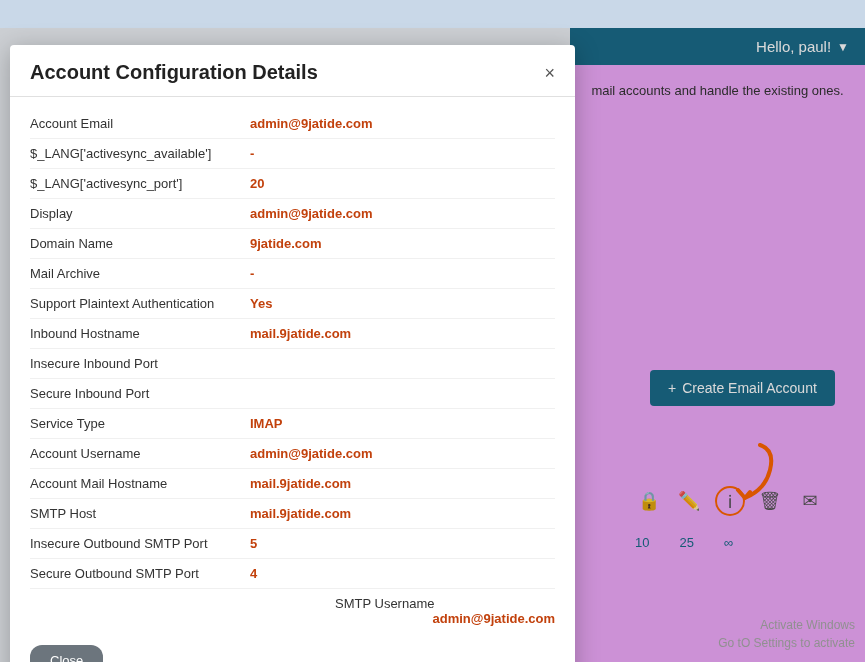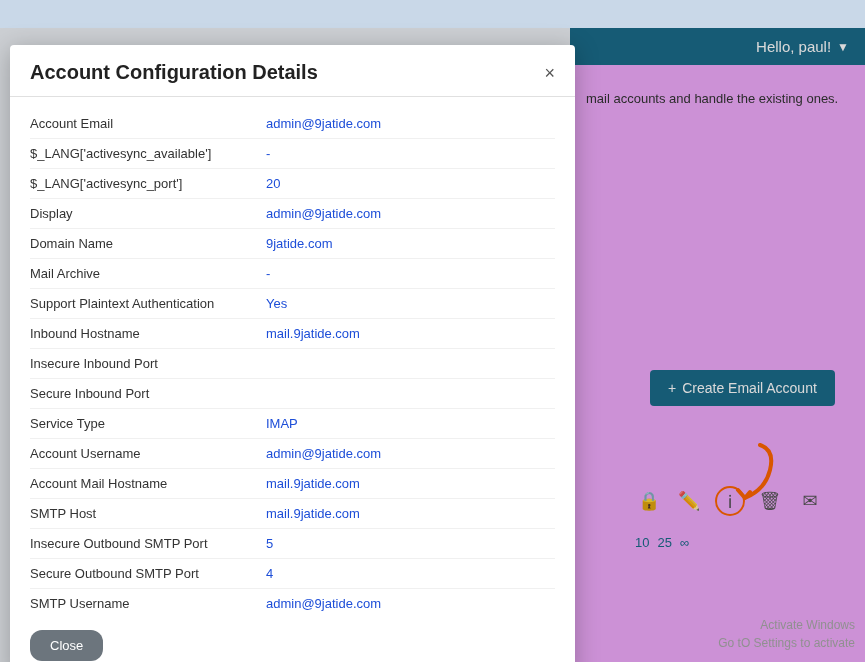--- a/index.html
+++ b/index.html
@@ -52,21 +52,21 @@
     }
 
     .right-panel-content {
       padding: 16px;
     }
 
     .right-panel-text {
       font-size: 13px;
       color: #333;
       line-height: 1.5;
-      margin-top: 8px;
+      text-align: center;
     }
 
     .create-email-btn {
       position: absolute;
       top: 370px;
       left: 650px;
       background: #1a6b8a;
       color: #fff;
       border: none;
       padding: 10px 18px;
@@ -117,21 +117,21 @@
       height: 80px;
       pointer-events: none;
     }
 
     
     .stats-row {
       position: absolute;
       top: 535px;
       left: 635px;
       display: flex;
-      gap: 8px;
+      gap: 30px;
       align-items: center;
       font-size: 13px;
       color: #1a6b8a;
     }
 
     
     .windows-activate {
       position: absolute;
       bottom: 10px;
       right: 10px;
@@ -195,33 +195,33 @@
     .detail-row {
       display: flex;
       align-items: flex-end;
       padding: 7px 0;
       border-bottom: 1px solid #f0f0f0;
       font-size: 13px;
     }
 
     .detail-row:last-child {
       border-bottom: none;
+      flex-direction: column;
     }
 
     .detail-label {
       width: 220px;
       min-width: 220px;
       color: #333;
       font-weight: 400;
     }
 
     .detail-value {
-      color: #1d4ed8;
-      font-weight: 400;
-      margin-left: 16px;
+      color: #c2410c;
+      font-weight: 700;
     }
 
     .modal-footer {
       padding: 12px 20px 0 20px;
       display: flex;
       justify-content: flex-start;
     }
 
     .close-btn {
       background: #6c757d;

